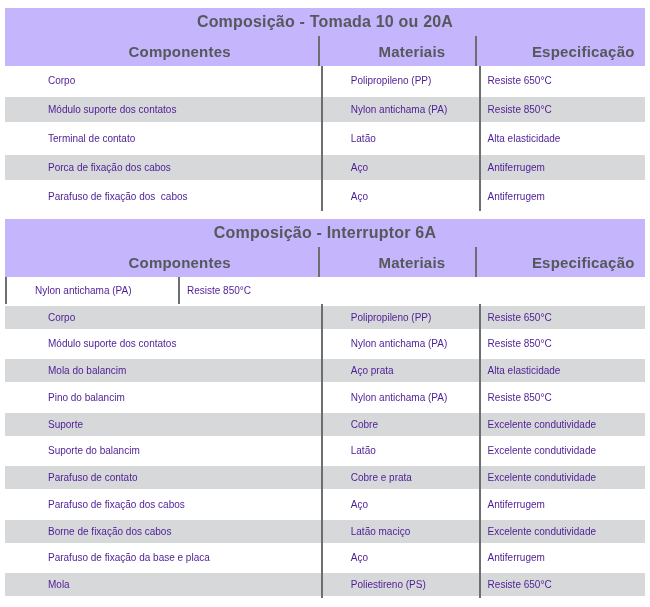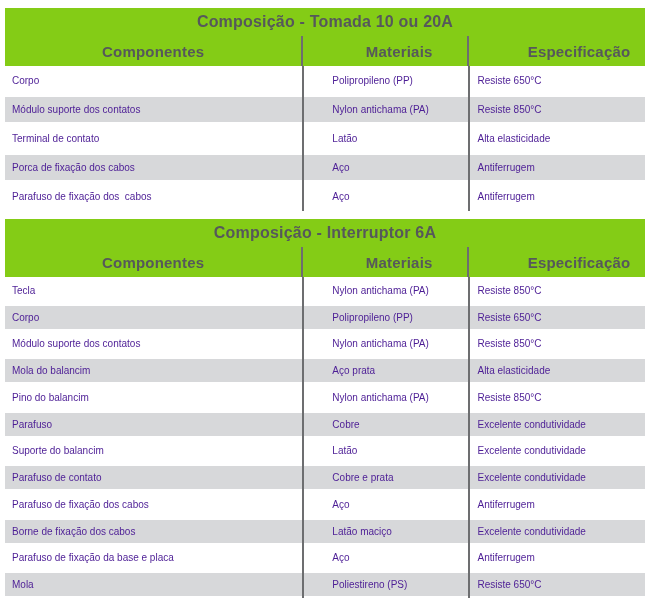--- a/index.html
+++ b/index.html
@@ -5,28 +5,28 @@
   html, body { margin:0; padding:0; }
   body {
     width:650px; height:607px; background:#ffffff; overflow:hidden;
     font-family:"Liberation Sans", sans-serif;
     -webkit-font-smoothing:antialiased;
   }
   .page { position:absolute; left:5px; top:8px; width:640px; }
   .comp-table { width:640px; }
   .comp-table.t1 { margin-bottom:8px; }
 
-  .thead { background:#84cc16; }
+  .thead { background:#c4b5fd; }
   .tbl-title {
     height:28px; display:flex; align-items:center; justify-content:center;
     font-weight:bold; font-size:16px; color:#56585b; letter-spacing:0.2px;
   }
   .cols { display:flex; height:30px; }
   .c, .cell { box-sizing:border-box; }
-  .c1 { width:312px; }
+  .c1 { width:312px;margin-left:36px; }
   .c2 { width:175px; }
   .c3 { width:183px;padding-left:44px; }
   .cols .c {
     display:flex; align-items:center; justify-content:center;
     font-weight:bold; font-size:15px; color:#56585b; letter-spacing:0.2px;
   }
   .cols .c2, .rows .c2 {
     border-left:2px solid #6d6e70;
     border-right:2px solid #6d6e70;
     padding-left:28px;
@@ -98,21 +98,20 @@
       <div class="tbl-title">Composição - Interruptor 6A</div>
       <div class="cols">
         <div class="c c1">Componentes</div>
         <div class="c c2">Materiais</div>
         <div class="c c3">Especificação</div>
       </div>
     </div>
     <div class="rows">
 
         <div class="row">
-          <div class="cell c1">Tecla</div>
           <div class="cell c2">Nylon antichama (PA)</div>
           <div class="cell c3">Resiste 850°C</div>
         </div>
 
         <div class="row">
           <div class="cell c1">Corpo</div>
           <div class="cell c2">Polipropileno (PP)</div>
           <div class="cell c3">Resiste 650°C</div>
         </div>
 
@@ -128,21 +127,21 @@
           <div class="cell c3">Alta elasticidade</div>
         </div>
 
         <div class="row">
           <div class="cell c1">Pino do balancim</div>
           <div class="cell c2">Nylon antichama (PA)</div>
           <div class="cell c3">Resiste 850°C</div>
         </div>
 
         <div class="row">
-          <div class="cell c1">Parafuso</div>
+          <div class="cell c1">Suporte</div>
           <div class="cell c2">Cobre</div>
           <div class="cell c3">Excelente condutividade</div>
         </div>
 
         <div class="row">
           <div class="cell c1">Suporte do balancim</div>
           <div class="cell c2">Latão</div>
           <div class="cell c3">Excelente condutividade</div>
         </div>
 

